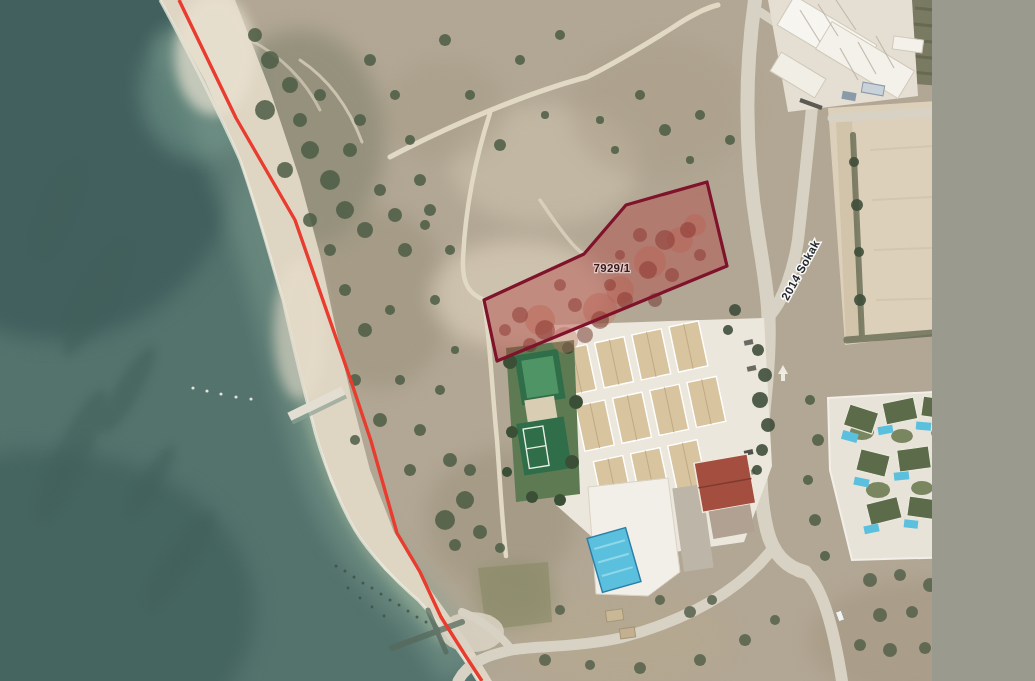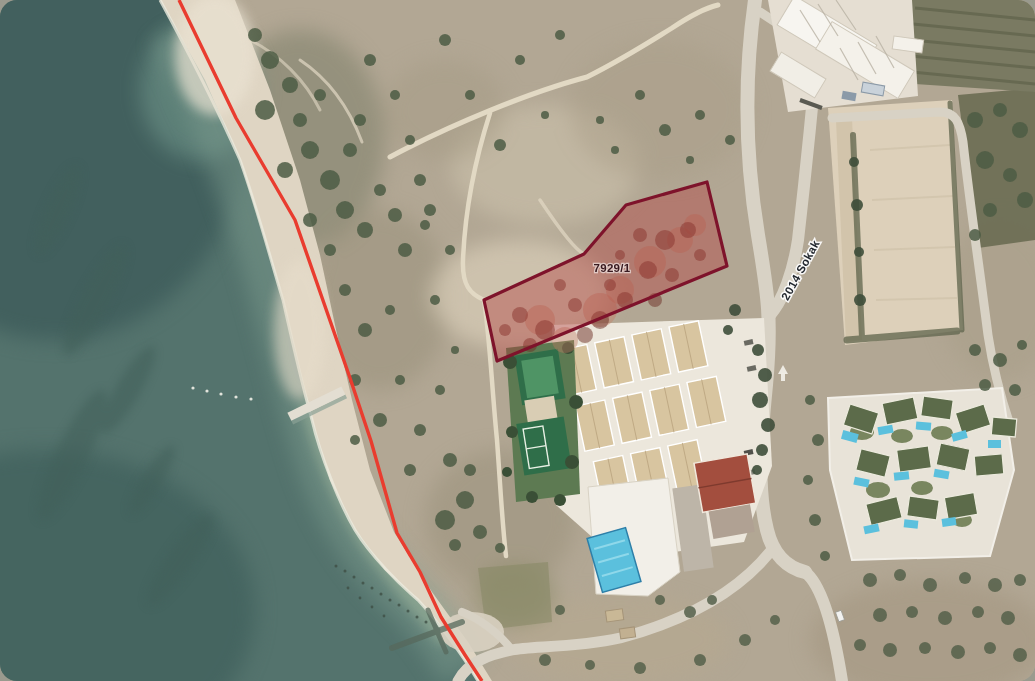--- a/index.html
+++ b/index.html
@@ -1,16 +1,16 @@
 <!DOCTYPE html>
 <html style="--c-sea_deep: #3d5b5a; --c-sea: #54736d; --c-sea_shallow: #8fae9c; --c-sand: #dfd5c3; --c-scrub: #b2a794; --c-road: #d8d2c5; --c-dirt_path: #e2d9c4; --c-vegetation: #51614a; --c-pool_blue: #5bc0dd; --c-villa_roof_green: #5c6b4a; --c-tennis_court_green: #2f6e49; --c-red_roof: #a34e3e; --c-building_white: #f2efe8; --c-townhouse_beige: #d8c5a0; --c-parcel_fill: #b23a3a; --c-parcel_stroke: #7e132b; --c-parcel_label: #381a20; --c-boundary_red: #e93c2f; --c-street_label: #23282f;"><head>
 <meta charset="utf-8">
 <style>
   html,body{margin:0;padding:0;background:#9a9a8e;}
-  #viewport{position:relative;width:1035px;height:681px;overflow:hidden;background:var(--c-scrub,#b2a794);border-radius:17px;}
+  #viewport{position:relative;width:932px;height:681px;overflow:hidden;background:var(--c-scrub,#b2a794);}
   svg{display:block;font-family:"Liberation Sans",sans-serif;}
   .blur10{filter:blur(10px);} .blur6{filter:blur(6px);} .blur4{filter:blur(4px);}
   .f-sea{fill:var(--c-sea);} .f-seadeep{fill:var(--c-sea_deep);}
   .f-sand{fill:var(--c-sand);} .f-scrub{fill:var(--c-scrub);}
   .s-road{stroke:var(--c-road);fill:none;stroke-linecap:round;stroke-linejoin:round;}
   .s-path{stroke:var(--c-dirt_path);fill:none;stroke-linecap:round;stroke-linejoin:round;}
   .f-bldg{fill:var(--c-building_white);} .f-town{fill:var(--c-townhouse_beige);stroke:#ffffff;stroke-width:1.4;}
   .f-pool{fill:var(--c-pool_blue);} .f-villa{fill:var(--c-villa_roof_green);}
   .f-court{fill:var(--c-tennis_court_green);} .f-redroof{fill:var(--c-red_roof);}
   .parcel{fill:var(--c-parcel_fill);fill-opacity:.40;stroke:var(--c-parcel_stroke);stroke-width:3.2;stroke-linejoin:round;}

